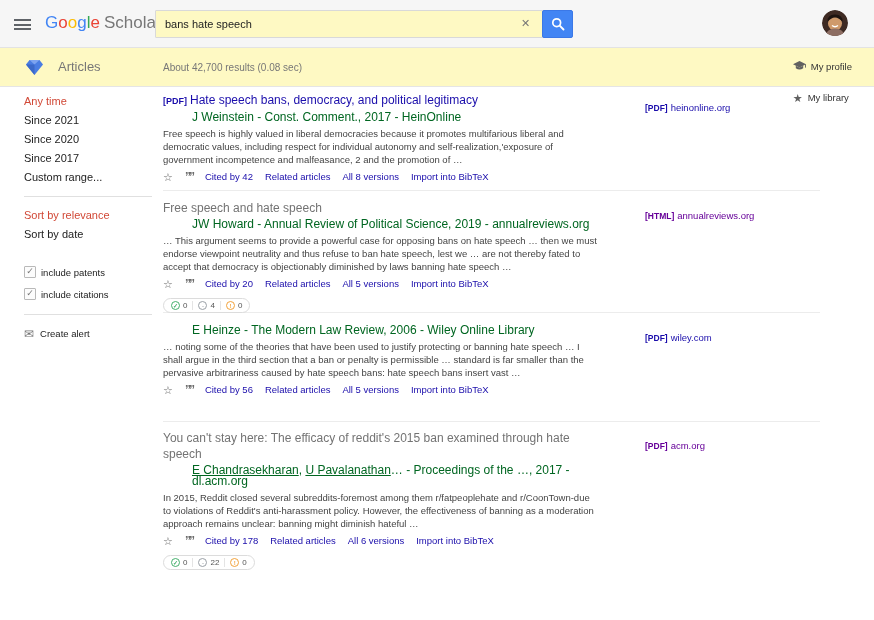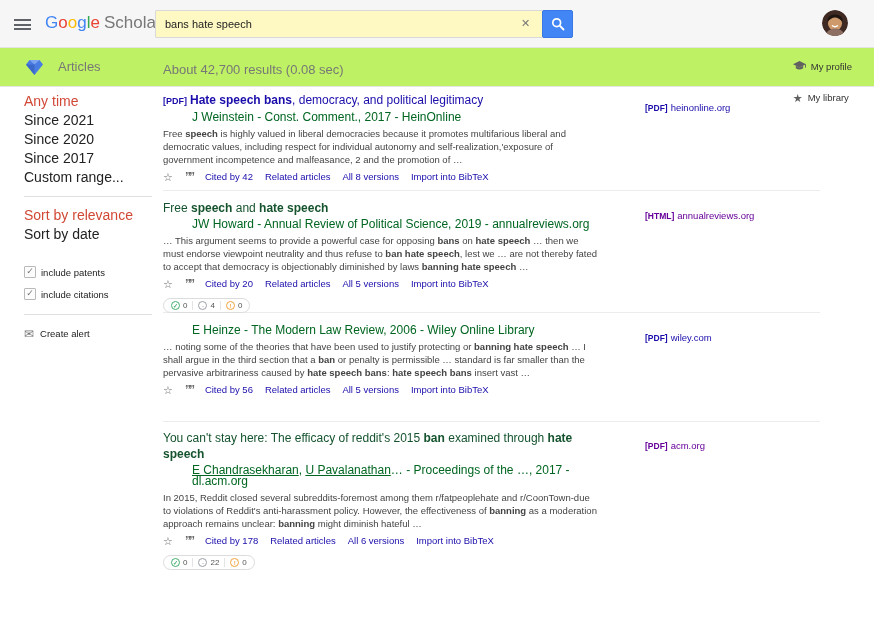--- a/index.html
+++ b/index.html
@@ -16,49 +16,49 @@
   .logo .scholar{color:#777;margin-left:4px;}
   .searchwrap{position:absolute;left:155px;top:10px;}
   .searchwrap input{
     width:371px;height:26px;border:1px solid #d9d9d9;border-radius:1px;background:#fef9c3;
     font-family:"Liberation Sans",sans-serif;font-size:11px;color:#222;padding:0 22px 0 9px;outline:none;
   }
   .clearx{position:absolute;left:366px;top:7px;font-size:11px;color:#777;cursor:pointer;}
   .sbtn{position:absolute;left:387px;top:0;width:31px;height:28px;background:#4285f4;border:1px solid #3b78e7;border-radius:2px;cursor:pointer;display:flex;align-items:center;justify-content:center;}
   .avatar{position:absolute;left:822px;top:10px;width:26px;height:26px;border-radius:50%;overflow:hidden;cursor:pointer;}
   
-  .toolbar{position:absolute;top:48px;left:0;width:874px;height:38px;background:#bef264;border-bottom:1px solid #e5e5e5;}
+  .toolbar{position:absolute;top:48px;left:0;width:874px;height:38px;background:#fef9c3;border-bottom:1px solid #e5e5e5;}
   .gem{position:absolute;left:26px;top:12px;cursor:pointer;}
   .section-label{position:absolute;left:58px;top:11px;font-size:13px;color:#777;}
-  .summary{position:absolute;left:163px;top:14px;font-size:13px;color:#777;}
+  .summary{position:absolute;left:163px;top:14px;font-size:10px;color:#777;}
   .tb-right{position:absolute;right:22px;top:13px;display:flex;gap:20px;font-size:9.5px;color:#333;flex-direction:column;}
   .tb-link{display:flex;align-items:center;gap:5px;cursor:pointer;white-space:nowrap;}
   .tb-star{color:#616161;font-size:11px;line-height:10px;}
   
   .sidebar{position:absolute;left:24px;top:96px;width:128px;}
-  .side-item{font-size:14px;line-height:10px;margin-bottom:9px;color:#222;cursor:pointer;}
+  .side-item{font-size:11px;line-height:10px;margin-bottom:9px;color:#222;cursor:pointer;}
   .side-item.sel{color:#d14836;}
   .side-divider{border-top:1px solid #e0e0e0;margin:14px 0 13px 0;}
   .side-checks{margin-top:27px;}
   .side-check{display:flex;align-items:center;gap:5px;font-size:9.5px;color:#222;margin-bottom:10px;cursor:pointer;}
   .cbx{width:10px;height:10px;border:1px solid #b9b9b9;background:#fcfcfc;border-radius:1px;
        font-size:9px;line-height:9px;color:#777;text-align:center;}
   .create-alert{display:flex;align-items:center;gap:6px;font-size:9.5px;color:#222;cursor:pointer;margin-top:2px;}
   .env-icon{color:#757575;font-size:12px;line-height:10px;}
   
   .results{position:absolute;left:163px;top:0;width:657px;height:620px;}
   .divider{position:absolute;left:0;width:657px;border-top:1px solid #ececec;}
   .result{position:absolute;left:0;width:440px;}
   .r-title{font-size:12px;line-height:16px;color:#1a0dab;cursor:pointer;width:440px;}
-  .r-title.visited{color:#14532d;}
+  .r-title.visited{color:#737373;}
   .r-title .tag{font-weight:bold;font-size:9px;margin-right:3px;}
   .r-auth{font-size:12px;line-height:11px;color:#006621;margin-top:3px;margin-left:29px;}
   .r-auth .u{text-decoration:underline;cursor:pointer;}
   .r-snip{font-size:9.5px;line-height:13px;color:#444;margin-top:4px;width:436px;}
-  .b{font-weight:bold;}
+  .b{font-weight:normal;}
   .r-actions{margin-top:5px;display:flex;align-items:center;gap:12px;font-size:9.5px;color:#1a0dab;white-space:nowrap;}
   .r-actions .ico{color:#6b6b6b;cursor:pointer;}
   .star-ico{font-size:11px;line-height:10px;}
   .quote-ico{font-weight:bold;font-size:12px;letter-spacing:-2px;line-height:8px;}
   .a-link{cursor:pointer;}
   .r-side{position:absolute;left:482px;top:10px;font-size:9.5px;color:#1a0dab;cursor:pointer;white-space:nowrap;}
   .r-side.visited{color:#660099;}
   .r-side .tag{font-weight:bold;font-size:8.5px;margin-right:3px;}
   
   .scite-badge{margin-top:9px;display:inline-flex;align-items:center;border:1px solid #dcdcdc;border-radius:9px;padding:2px 2px;background:#fff;cursor:pointer;}

